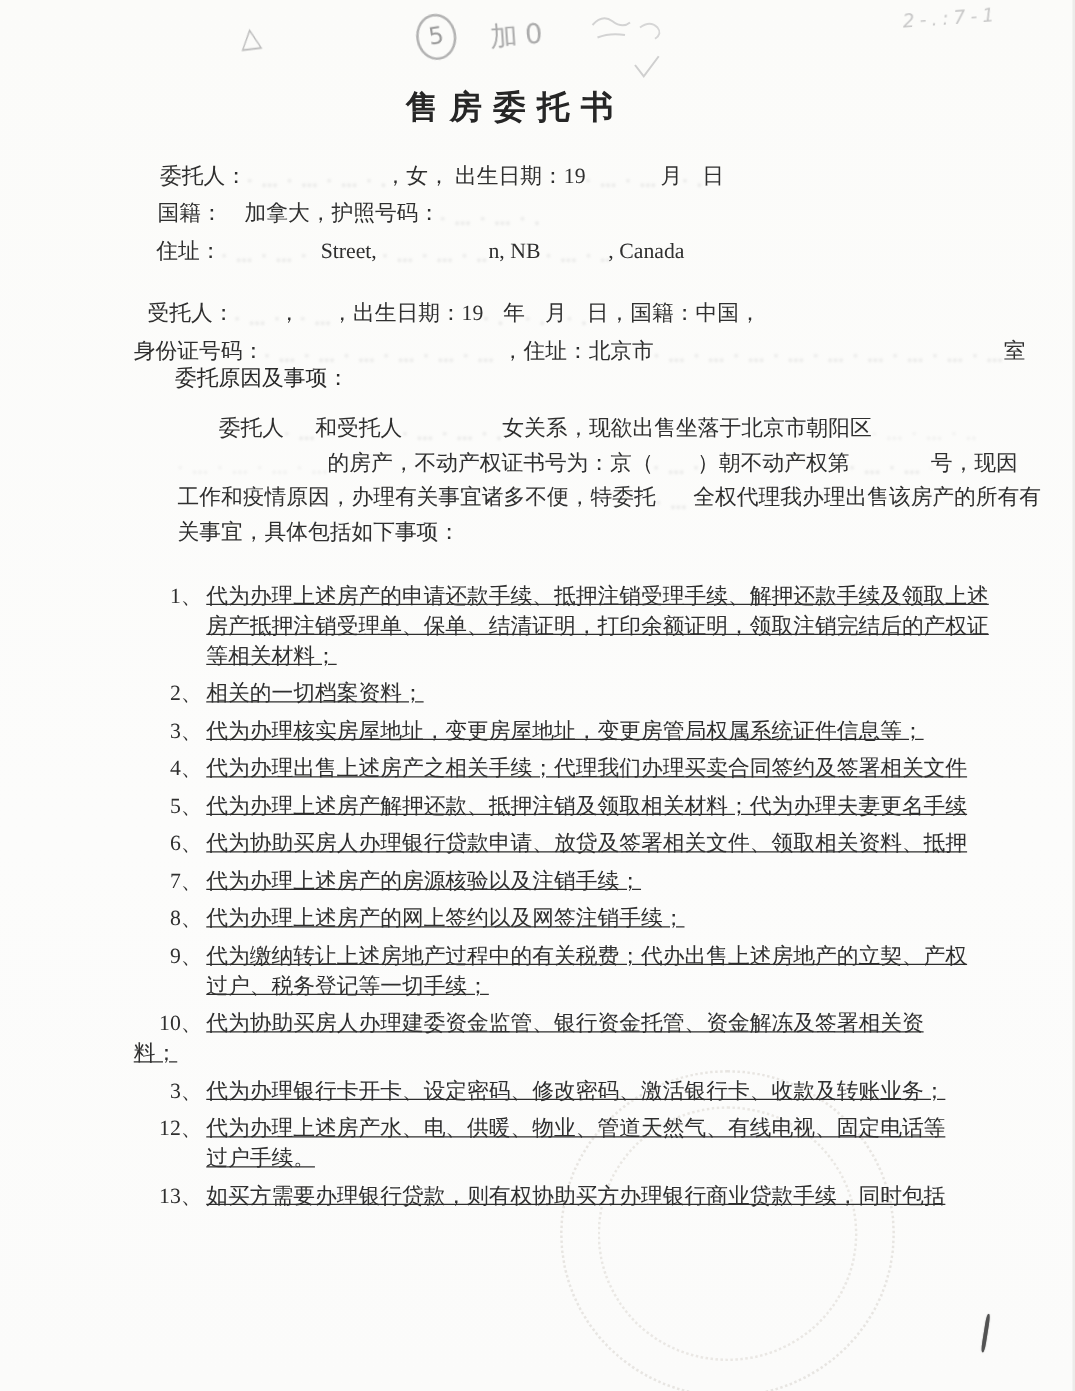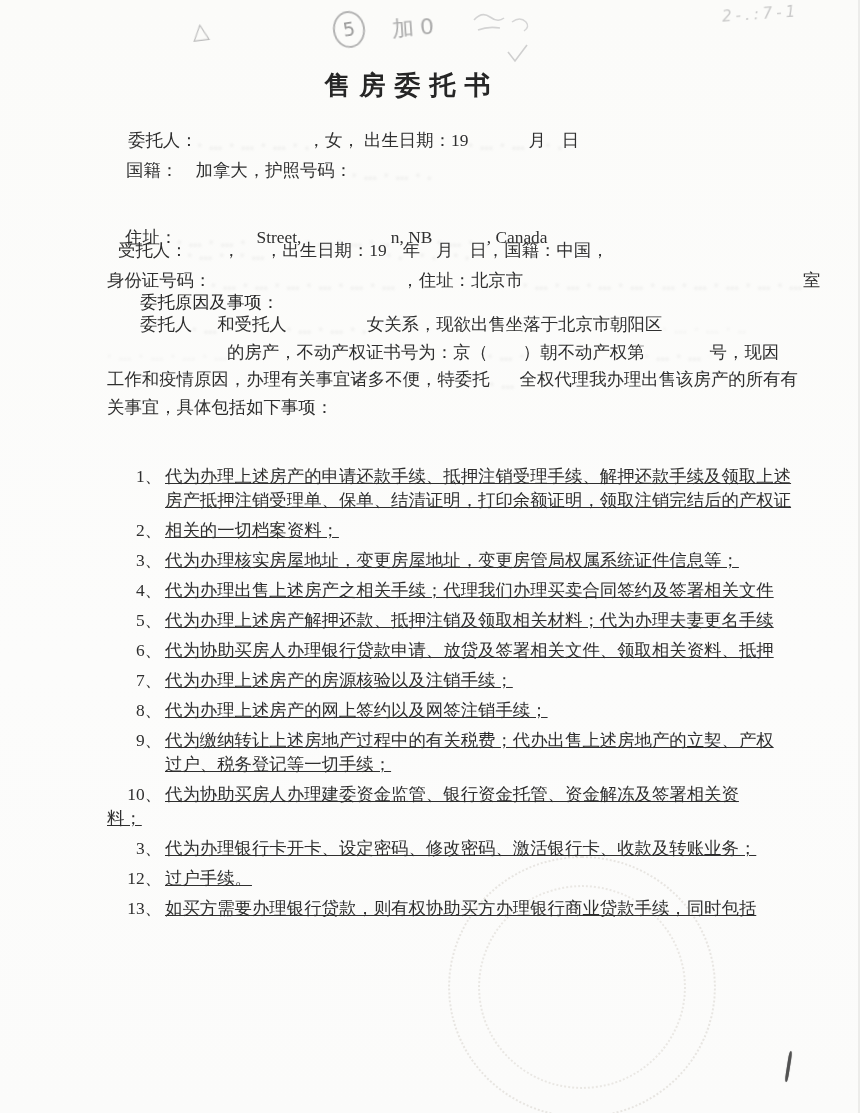--- a/index.html
+++ b/index.html
@@ -16,27 +16,27 @@
     position:absolute;top:68px;left:0;right:0;text-align:center;
     transform:translateX(-18px);
     font-size:26px;font-weight:bold;letter-spacing:9px;color:#262626;
   }
   
   .blk{position:absolute;left:107px;}
   .principal{top:125px;}
   .principal .ln{line-height:30px;}
   .p1{padding-left:21px;}
   .p2{padding-left:19px;}
-  .p3{padding-left:18px;margin-top:37px;}
+  .p3{padding-left:18px;}
   .principal .lat{font-family:"Liberation Serif","DejaVu Serif",serif;}
   .agent{top:235px;}
   .agent .ln{line-height:30px;}
   .a1{padding-left:11px;}
   .heading{position:absolute;left:140px;top:289px;font-weight:normal;line-height:26px;color:#282828;}
-  .intro{top:311px;width:672px;}
+  .intro{top:329px;width:672px;margin-left:35px;}
   .intro .ln{line-height:27.5px;}
   .il1{padding-left:33px;}
   
   .list{position:absolute;left:107px;top:464px;width:680px;}
   .li{position:relative;padding-left:58px;margin-bottom:6px;}
   .li .ln{line-height:24px;text-decoration:underline;}
   .num{position:absolute;left:0;top:0;width:55px;text-align:right;line-height:24px;}
   .flush{margin-left:-58px;}
   
   .rd{
@@ -129,20 +129,21 @@
     <div class="ln">
       <span>关事宜，具体包括如下事项：</span>
     </div>
   </div>
 
   <div class="list">
     <div class="li">
       <span class="num">1、</span>
       <div class="ln">代为办理上述房产的申请还款手续、抵押注销受理手续、解押还款手续及领取上述</div>
       <div class="ln">房产抵押注销受理单、保单、结清证明，打印余额证明，领取注销完结后的产权证</div>
+      <div class="ln">等相关材料；</div>
     </div>
     <div class="li">
       <span class="num">2、</span>
       <div class="ln">相关的一切档案资料；</div>
     </div>
     <div class="li">
       <span class="num">3、</span>
       <div class="ln">代为办理核实房屋地址，变更房屋地址，变更房管局权属系统证件信息等；</div>
     </div>
     <div class="li">
@@ -174,20 +175,21 @@
       <span class="num">10、</span>
       <div class="ln">代为协助买房人办理建委资金监管、银行资金托管、资金解冻及签署相关资</div>
       <div class="ln flush">料；</div>
     </div>
     <div class="li">
       <span class="num">3、</span>
       <div class="ln">代为办理银行卡开卡、设定密码、修改密码、激活银行卡、收款及转账业务；</div>
     </div>
     <div class="li">
       <span class="num">12、</span>
+      <div class="ln">代为办理上述房产水、电、供暖、物业、管道天然气、有线电视、固定电话等</div>
       <div class="ln">过户手续。</div>
     </div>
     <div class="li">
       <span class="num">13、</span>
       <div class="ln">如买方需要办理银行贷款，则有权协助买方办理银行商业贷款手续，同时包括</div>
     </div>
   </div>
 
 </div>
 

